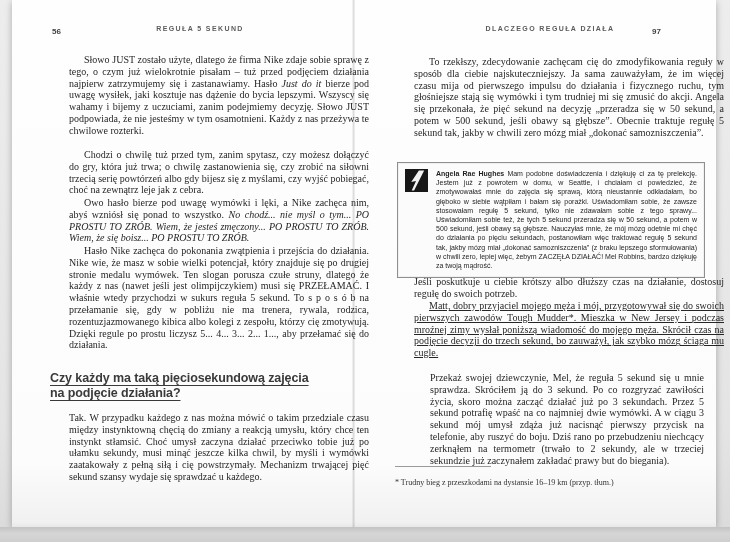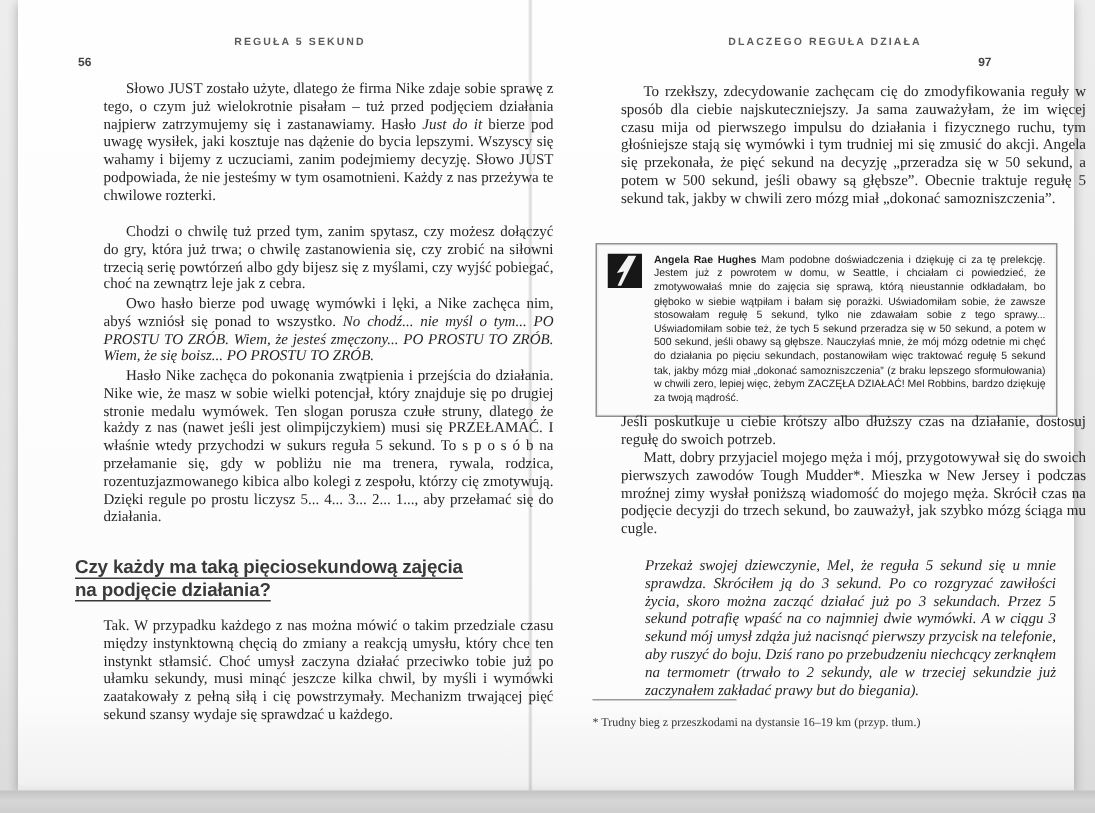--- a/index.html
+++ b/index.html
@@ -22,21 +22,21 @@
   .page-left  { left:38px;  width:300px; }
   .page-right { left:383px; width:310px; }
 
   .runhead { position:absolute; top:25px; left:0; width:100%; height:12px; }
   .runtitle {
     display:block; text-align:center;
     font-family:"Liberation Sans", sans-serif; font-size:7px; font-weight:bold;
     letter-spacing:1.4px; color:#5c5c5c;
   }
   .pagenum {
-    position:absolute; top:12px;
+    position:absolute; top:2px;
     font-family:"Liberation Sans", sans-serif; font-size:8px; font-weight:bold; color:#444;
   }
   .pagenum.pn-left  { left:2px; }
   .pagenum.pn-right { right:44px; }
 
   .block { position:absolute; left:0; width:100%; }
   p.body {
     font-size:10px; line-height:11.8px; text-align:justify;
     color:#262626;
     margin-left:19px;
@@ -59,21 +59,21 @@
     box-shadow:inset 0 0 0 1px #f0f0f0;
   }
   .avatar { flex:0 0 23px; width:23px; height:23px; }
   .comment-text {
     font-family:"Liberation Sans", sans-serif; font-size:7px; line-height:9.2px;
     text-align:justify; color:#1f1f1f;
   }
   .comment-author { font-weight:bold; }
 
   .quote-block { padding-left:16px; padding-right:1px; }
-  .quote-block p { font-style:italic; }
+  .quote-block p { }
 
   .footnote { }
   .footnote-rule { display:block; width:96px; border-top:1px solid #9a9a9a; margin-bottom:4px; }
   .footnote-text {
     font-size:8px; line-height:10px; color:#333;
     font-family:"Liberation Serif", serif;
   }
 
   .bottom-bar {
     position:absolute; left:0; top:527px; width:730px; height:15px;
@@ -120,21 +120,21 @@
           <svg width="23" height="23" viewBox="0 0 24 24">
             <rect x="0" y="0" width="24" height="24" fill="#171717"></rect>
             <path d="M14.5 1.5 L20 1.5 L9.5 22.5 L7 22.5 L11.5 12.5 L6.5 13.5 Z" fill="#f2f2f2"></path>
           </svg>
         </span>
         <p class="comment-text"><span class="comment-author">Angela Rae Hughes</span><span> Mam podobne doświadczenia i dziękuję ci za tę prelekcję. Jestem już z powrotem w domu, w Seattle, i chciałam ci powiedzieć, że zmotywowałaś mnie do zajęcia się sprawą, którą nieustannie odkładałam, bo głęboko w siebie wątpiłam i bałam się porażki. Uświadomiłam sobie, że zawsze stosowałam regułę 5 sekund, tylko nie zdawałam sobie z tego sprawy... Uświadomiłam sobie też, że tych 5 sekund przeradza się w 50 sekund, a potem w 500 sekund, jeśli obawy są głębsze. Nauczyłaś mnie, że mój mózg odetnie mi chęć do działania po pięciu sekundach, postanowiłam więc traktować regułę 5 sekund tak, jakby mózg miał „dokonać samozniszczenia” (z braku lepszego sformułowania) w chwili zero, lepiej więc, żebym ZACZĘŁA DZIAŁAĆ! Mel Robbins, bardzo dziękuję za twoją mądrość.</span></p>
       </div>
 
       <p class="body block" style="top:276px;">Jeśli poskutkuje u ciebie krótszy albo dłuższy czas na działanie, dostosuj regułę do swoich potrzeb.</p>
 
-      <p class="body indent block" style="top:300px;">Matt, dobry przyjaciel mojego męża i mój, przygotowywał się do swoich pierwszych zawodów Tough Mudder*. Mieszka w New Jersey i podczas mroźnej zimy wysłał poniższą wiadomość do mojego męża. Skrócił czas na podjęcie decyzji do trzech sekund, bo zauważył, jak szybko mózg ściąga mu cugle.</p>
+      <p class="body indent block" style="top:300px;text-decoration:underline;">Matt, dobry przyjaciel mojego męża i mój, przygotowywał się do swoich pierwszych zawodów Tough Mudder*. Mieszka w New Jersey i podczas mroźnej zimy wysłał poniższą wiadomość do mojego męża. Skrócił czas na podjęcie decyzji do trzech sekund, bo zauważył, jak szybko mózg ściąga mu cugle.</p>
 
       <div class="quote-block block" style="top:372px;">
         <p class="body">Przekaż swojej dziewczynie, Mel, że reguła 5 sekund się u mnie sprawdza. Skróciłem ją do 3 sekund. Po co rozgryzać zawiłości życia, skoro można zacząć działać już po 3 sekundach. Przez 5 sekund potrafię wpaść na co najmniej dwie wymówki. A w ciągu 3 sekund mój umysł zdąża już nacisnąć pierwszy przycisk na telefonie, aby ruszyć do boju. Dziś rano po przebudzeniu niechcący zerknąłem na termometr (trwało to 2 sekundy, ale w trzeciej sekundzie już zaczynałem zakładać prawy but do biegania).</p>
       </div>
 
       <div class="footnote block" style="top:466px;">
         <span class="footnote-rule"></span>
         <span class="footnote-text">* Trudny bieg z przeszkodami na dystansie 16–19 km (przyp. tłum.)</span>
       </div>
     </div>

